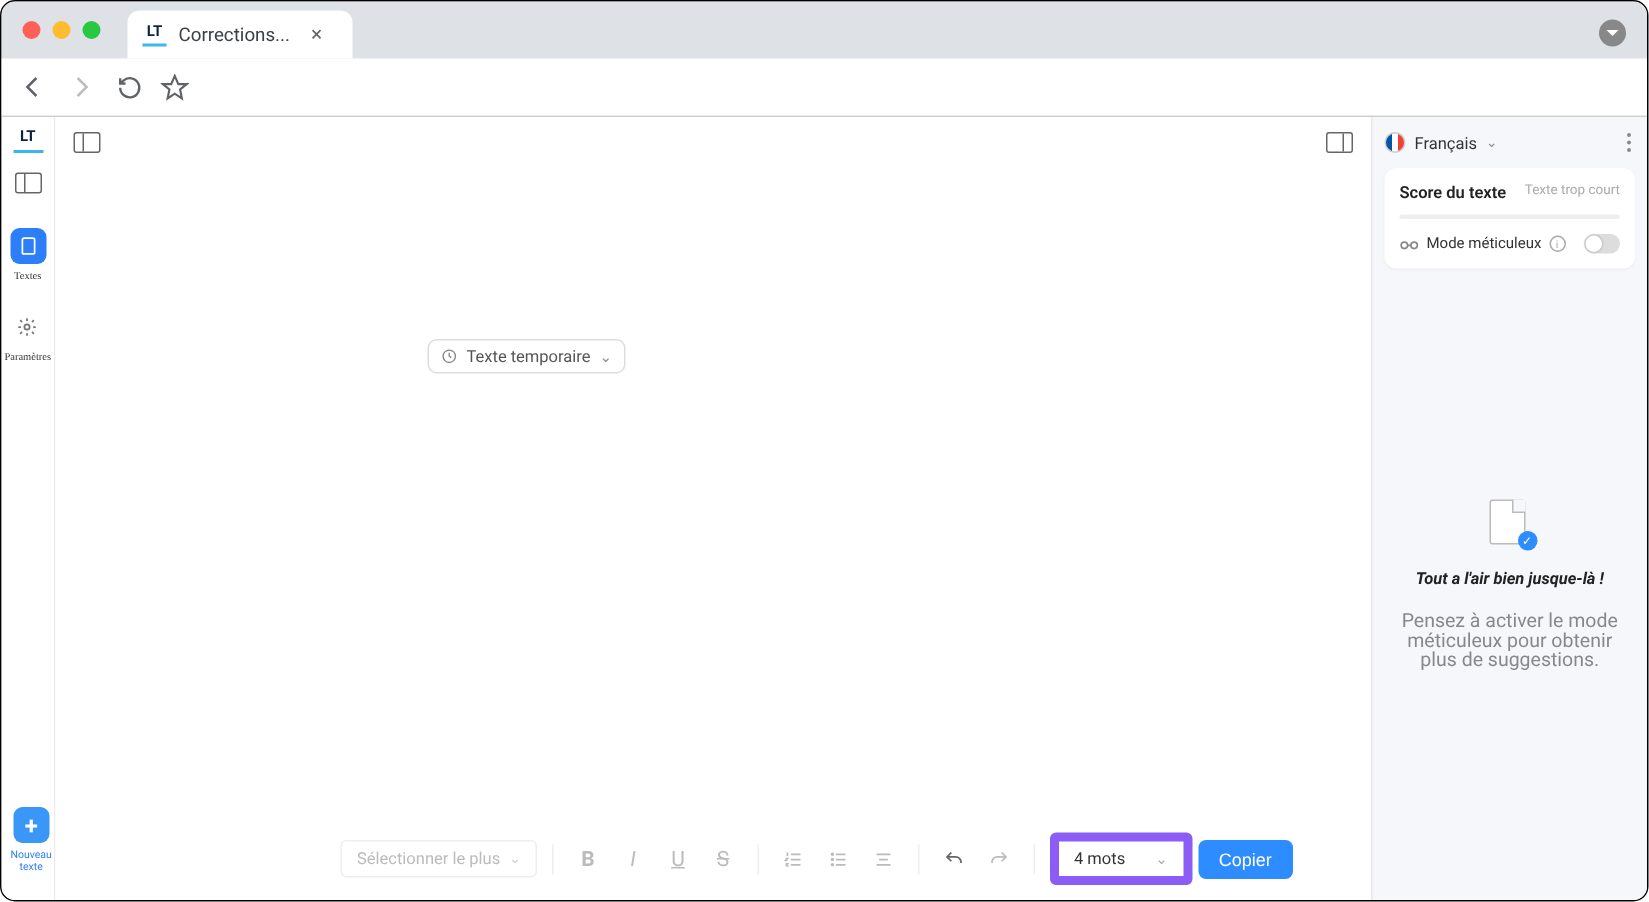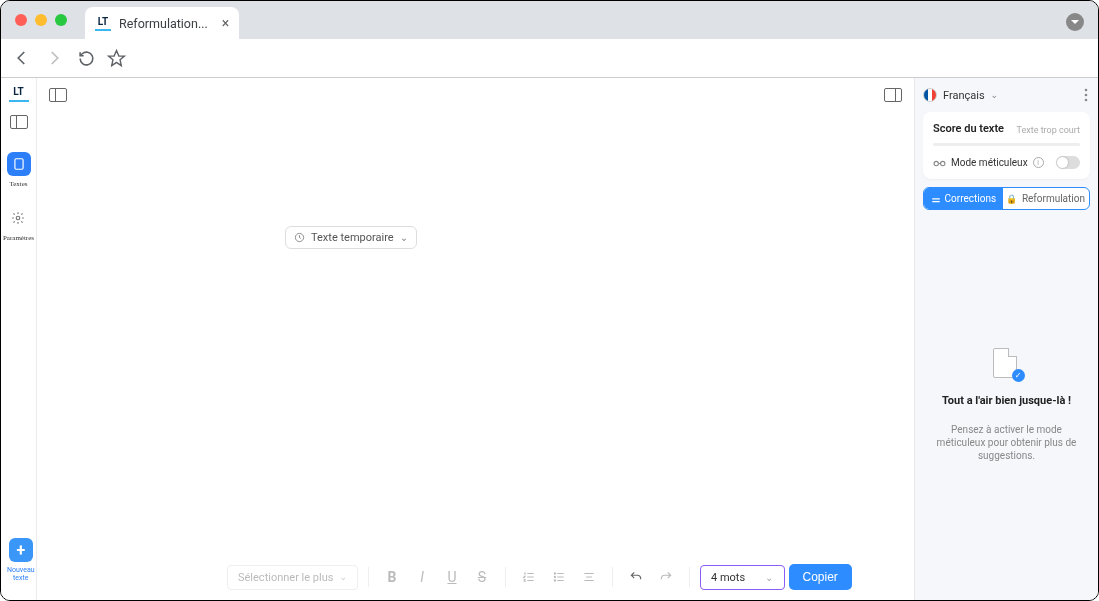--- a/index.html
+++ b/index.html
@@ -45,71 +45,71 @@
 .doc { position:absolute; top:148px; left:248px; right: 262px; }
 .temp-chip { display:inline-flex; align-items:center; gap:6px; border:1px solid #ddd; border-radius:6px; padding:4px 8px; font-size:11px; color:#555; background:#fff; cursor:pointer; }
 .temp-chip .clk { color:#888; }
 .temp-chip .chev { color:#888; font-size:10px; }
 .doc-text { margin-top:22px; font-size:14px; color:#333; }
 
 .bottombar { position:absolute; bottom:10px; left:190px; right:10px; display:flex; align-items:center; gap:4px; }
 .select-text { border:1px solid #eee; border-radius:4px; padding:5px 10px; font-size:11px; color:#bbb; display:flex; align-items:center; gap:6px; cursor:pointer; }
 .sep { width:1px; height:20px; background:#eee; margin:0 6px; }
 .tbtn { width:26px; height:26px; display:flex; align-items:center; justify-content:center; color:#bbb; cursor:pointer; font-size:14px; }
-.wc { border:1px solid #8b5cf6; border-radius:4px; padding:5px 10px; font-size:11px; color:#333; display:flex; align-items:center; gap:20px; min-width:70px; cursor:pointer; }
+.wc { border:6px solid #8b5cf6; border-radius:4px; padding:5px 10px; font-size:11px; color:#333; display:flex; align-items:center; gap:20px; min-width:70px; cursor:pointer; }
 .wc .chev { color:#aaa; font-size:10px; }
 .copy { background:#2d8cff; color:#fff; border:none; border-radius:5px; padding:6px 14px; font-size:12px; cursor:pointer; }
 
 
 .rightbar { width:184px; background:#f5f7fb; border-left:1px solid #e8e8e8; padding:8px; display:flex; flex-direction:column; gap:8px; }
 .lang-row { display:flex; align-items:center; justify-content:space-between; }
 .lang { display:flex; align-items:center; gap:6px; font-size:11px; color:#333; cursor:pointer; }
 .flag { width:14px; height:14px; border-radius:50%; background: linear-gradient(90deg,#0055a4 33%,#fff 33% 66%,#ef4135 66%); border:0.5px solid #ccc; }
 .kebab { color:#888; cursor:pointer; padding:2px; }
 
 .card { background:#fff; border-radius:8px; padding:10px; box-shadow:0 1px 2px rgba(0,0,0,0.04); }
-.score-row { display:flex; justify-content:space-between; align-items:flex-end; }
+.score-row { display:flex; justify-content:space-between; align-items:flex-start; }
 .score-title { font-size:11px; font-weight:600; color:#222; }
 .score-msg { font-size:9px; color:#aaa; }
 .score-bar { height:3px; background:#eee; border-radius:2px; margin-top:8px; }
 .meti-row { display:flex; align-items:center; justify-content:space-between; margin-top:10px; }
 .meti-left { display:flex; align-items:flex-end; gap:5px; font-size:10px; color:#333; }
 .meti-left .info { width:11px; height:11px; border:1px solid #aaa; border-radius:50%; font-size:7px; color:#aaa; display:flex; align-items:center; justify-content:center; }
 .toggle { width:24px; height:13px; background:#ddd; border-radius:8px; position:relative; cursor:pointer; }
 .toggle::after { content:""; position:absolute; width:11px; height:11px; background:#fff; border-radius:50%; top:1px; left:1px; box-shadow:0 0 2px rgba(0,0,0,0.3); }
 
 .tabs { display:flex; border:1px solid #2d8cff; border-radius:6px; overflow:hidden; background:#fff; }
 .tabbtn { flex:1; padding:5px 4px; font-size:10px; display:flex; align-items:center; justify-content:center; gap:4px; cursor:pointer; }
 .tabbtn.active { background:#2d8cff; color:#fff; }
 .tabbtn.inactive { color:#666; }
 .lockmini { font-size:9px; }
 
 .empty { flex:1; display:flex; flex-direction:column; align-items:center; justify-content:center; text-align:center; padding:0 4px; }
 .empty-icon { width:28px; height:32px; position:relative; margin-bottom:14px; }
 .empty-icon .pg { width:24px; height:30px; border:1.5px solid #bbb; border-radius:2px; position:absolute; background:#fff; }
 .empty-icon .pg::before { content:""; position:absolute; right:-1px; top:-1px; width:8px; height:8px; background:#f5f7fb; border-left:1.5px solid #bbb; border-bottom:1.5px solid #bbb; }
 .empty-icon .chk { position:absolute; right:-4px; bottom:-2px; width:13px; height:13px; background:#2d8cff; border-radius:50%; color:#fff; font-size:8px; display:flex; align-items:center; justify-content:center; }
-.empty-title { font-size:11px; font-weight:700; color:#222; margin-bottom:16px; }
-.empty-sub { font-size:10px; color:#888; line-height:13px; }
+.empty-title { font-size:11px; font-weight:700; color:#222; margin-bottom:16px;font-style:italic; }
+.empty-sub { font-size:13px; color:#888; line-height:13px; }
 
 svg { display:block; }
 </style>
 </head>
 <body>
 
 <div class="chrome">
   <div class="tabbar">
     <div class="traffic">
       <div class="dot red"></div>
       <div class="dot yellow"></div>
       <div class="dot green"></div>
     </div>
     <div class="tab">
       <span class="fav">LT</span>
-      <span>Reformulation...</span>
+      <span>Corrections...</span>
       <span class="close">×</span>
     </div>
     <div class="chrome-menu">
       <svg width="10" height="10" viewBox="0 0 10 10">
           <path d="M5 7L1 3h8z"></path>
         </svg>
     </div>
   </div>
   <div class="addrbar">
     <div class="navbtn">
@@ -278,34 +278,20 @@
                 <path d="M10 8h4"></path>
               </svg>
           </span>
           <span>Mode méticuleux</span>
           <span class="info">i</span>
         </div>
         <div class="toggle"></div>
       </div>
     </div>
 
-    <div class="tabs">
-      <div class="tabbtn active">
-        <span>
-          <svg width="10" height="10" viewBox="0 0 24 24" fill="currentColor">
-              <path d="M3 17h18v3H3zM3 10h18v3H3z"></path>
-            </svg>
-        </span>
-        <span>Corrections</span>
-      </div>
-      <div class="tabbtn inactive">
-        <span class="lockmini">🔒</span>
-        <span>Reformulation</span>
-      </div>
-    </div>
 
     <div class="empty">
       <div class="empty-icon">
         <div class="pg"></div>
         <div class="chk">✓</div>
       </div>
       <div class="empty-title">Tout a l'air bien jusque-là !</div>
       <div class="empty-sub">Pensez à activer le mode méticuleux pour obtenir plus de suggestions.</div>
     </div>
   </div>

